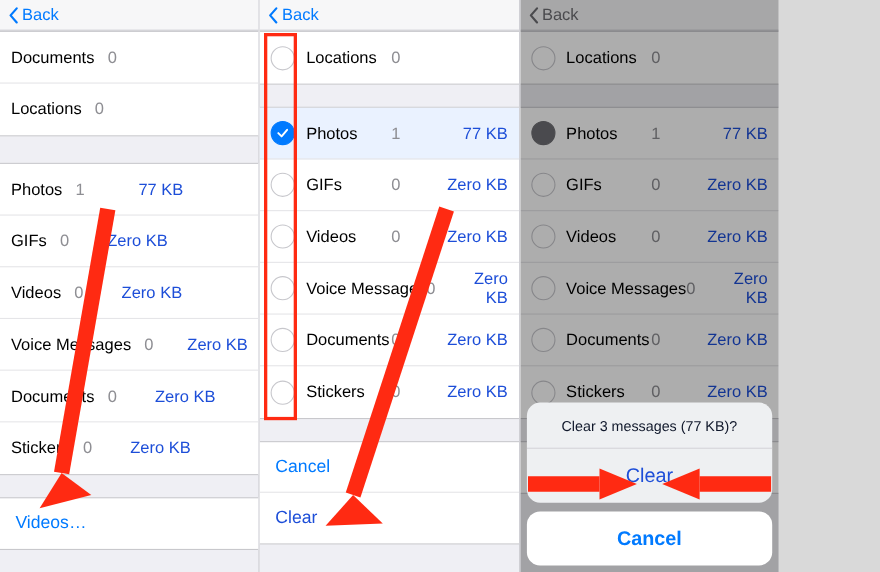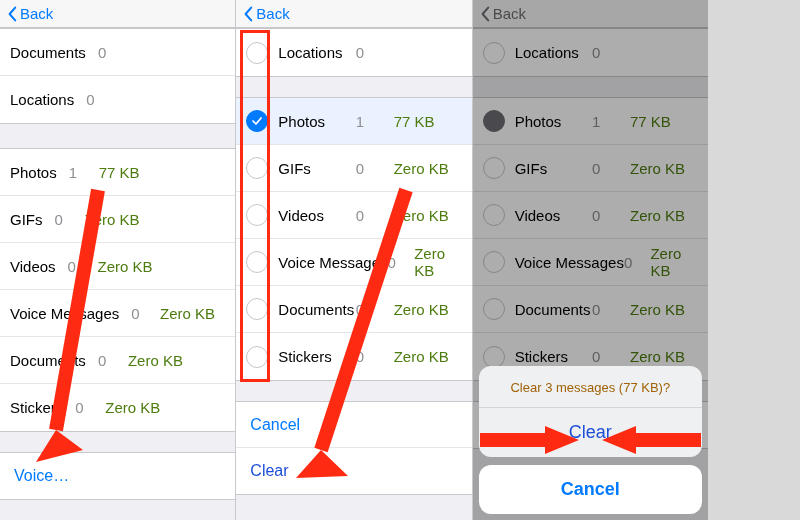--- a/index.html
+++ b/index.html
@@ -15,21 +15,21 @@
   .navbar.dim .back-btn { color:#6e6e73; }
 
   
   .group { background:#fff; border-top:1px solid #c8c8cc; border-bottom:1px solid #c8c8cc; margin-bottom:24px; }
   .group2 { background:#fff; border-top:1px solid #c8c8cc; border-bottom:1px solid #c8c8cc; }
   .row { display:flex; align-items:center; height:47px; padding:0 10px 0 10px; border-bottom:1px solid #e5e5e8; font-size:15px; color:#000; }
   .row:last-child { border-bottom:none; }
   .row.selected { background:#eaf2ff; }
   .label { flex:0 0 auto; }
   .count { width:38px; text-align:left; color:#8e8e93; margin-left:auto; }
-  .size  { width:68px; color:#4d7c0f; }
+  .size  { width:68px; text-align:right; color:#1d4ed8; }
   .radio { width:22px; height:22px; border-radius:50%; border:1.5px solid #c7c7cc; margin-right:10px; flex:0 0 auto; display:flex; align-items:center; justify-content:center; }
   .radio.checked { background:#007aff; border-color:#007aff; }
   .radio.checked svg { width:12px; height:12px; }
   .radio.checked-dim { background:#6e6e73; border-color:#6e6e73; }
 
   .p1-list { margin-top:0; }
   .p1-list .row { padding-left:10px; }
   .p1-list .count { width:30px; margin-left:12px; }
 
   
@@ -38,21 +38,21 @@
   .action:last-child { border-bottom:none; }
   .blue { color:#007aff; }
   .red { color:#1d4ed8; }
 
   
   .shade { position:absolute; inset:0; background:rgba(0,0,0,0.32); }
 
   
   .sheet { position:absolute; left:6px; right:6px; bottom:6px; }
   .sheet-card { background:#eef0f2; border-radius:12px; overflow:hidden; margin-bottom:8px; }
-  .sheet-title { text-align:center; color:#a16207; font-size:13px; padding:14px 8px 12px; border-bottom:1px solid #d5d5d9; }
+  .sheet-title { text-align:center; color:#0f172a; font-size:13px; padding:14px 8px 12px; border-bottom:1px solid #d5d5d9; }
   .sheet-btn { text-align:center; font-size:18px; padding:14px 0; }
   .sheet-cancel { background:#fff; border-radius:12px; text-align:center; font-size:18px; font-weight:600; color:#007aff; padding:14px 0; }
 
   
   .anno-box { position:absolute; border:3px solid #ff2a12; pointer-events:none; }
   .arrow { position:absolute; pointer-events:none; }
   .arrow line { stroke:#ff2a12; stroke-width:14; }
   .arrow polygon { fill:#ff2a12; }
 </style>
 </head>
@@ -111,21 +111,21 @@
       </div>
       <div class="row">
         <span class="label">Stickers</span>
         <span class="count">0</span>
         <span class="size">Zero KB</span>
       </div>
     </div>
 
     <div class="actions">
       <div class="action blue">
-        <span>Voice…</span>
+        <span>Videos…</span>
       </div>
     </div>
 
     <svg class="arrow" style="left:28px; top:180px;" width="110" height="300">
       <line x1="70" y1="10" x2="28" y2="250"></line>
       <polygon points="28,250 8,282 55,270"></polygon>
     </svg>
   </div>
 
   <div class="panel">

